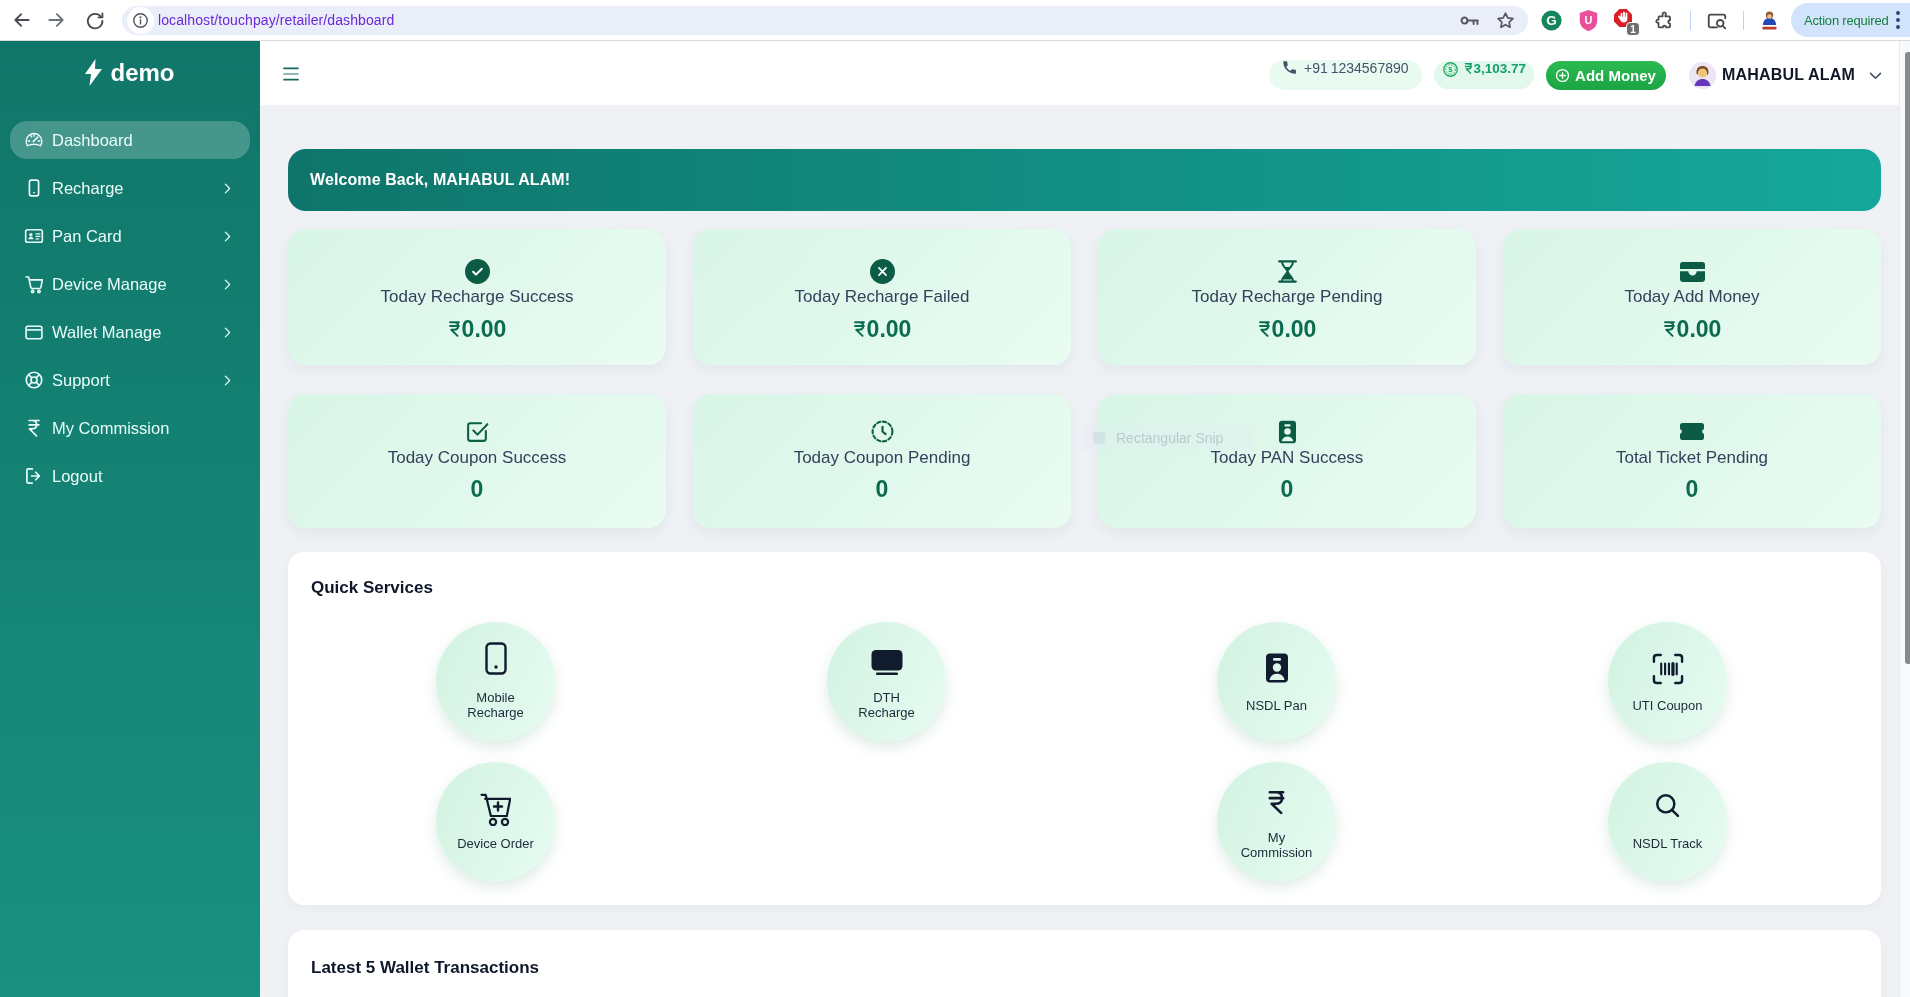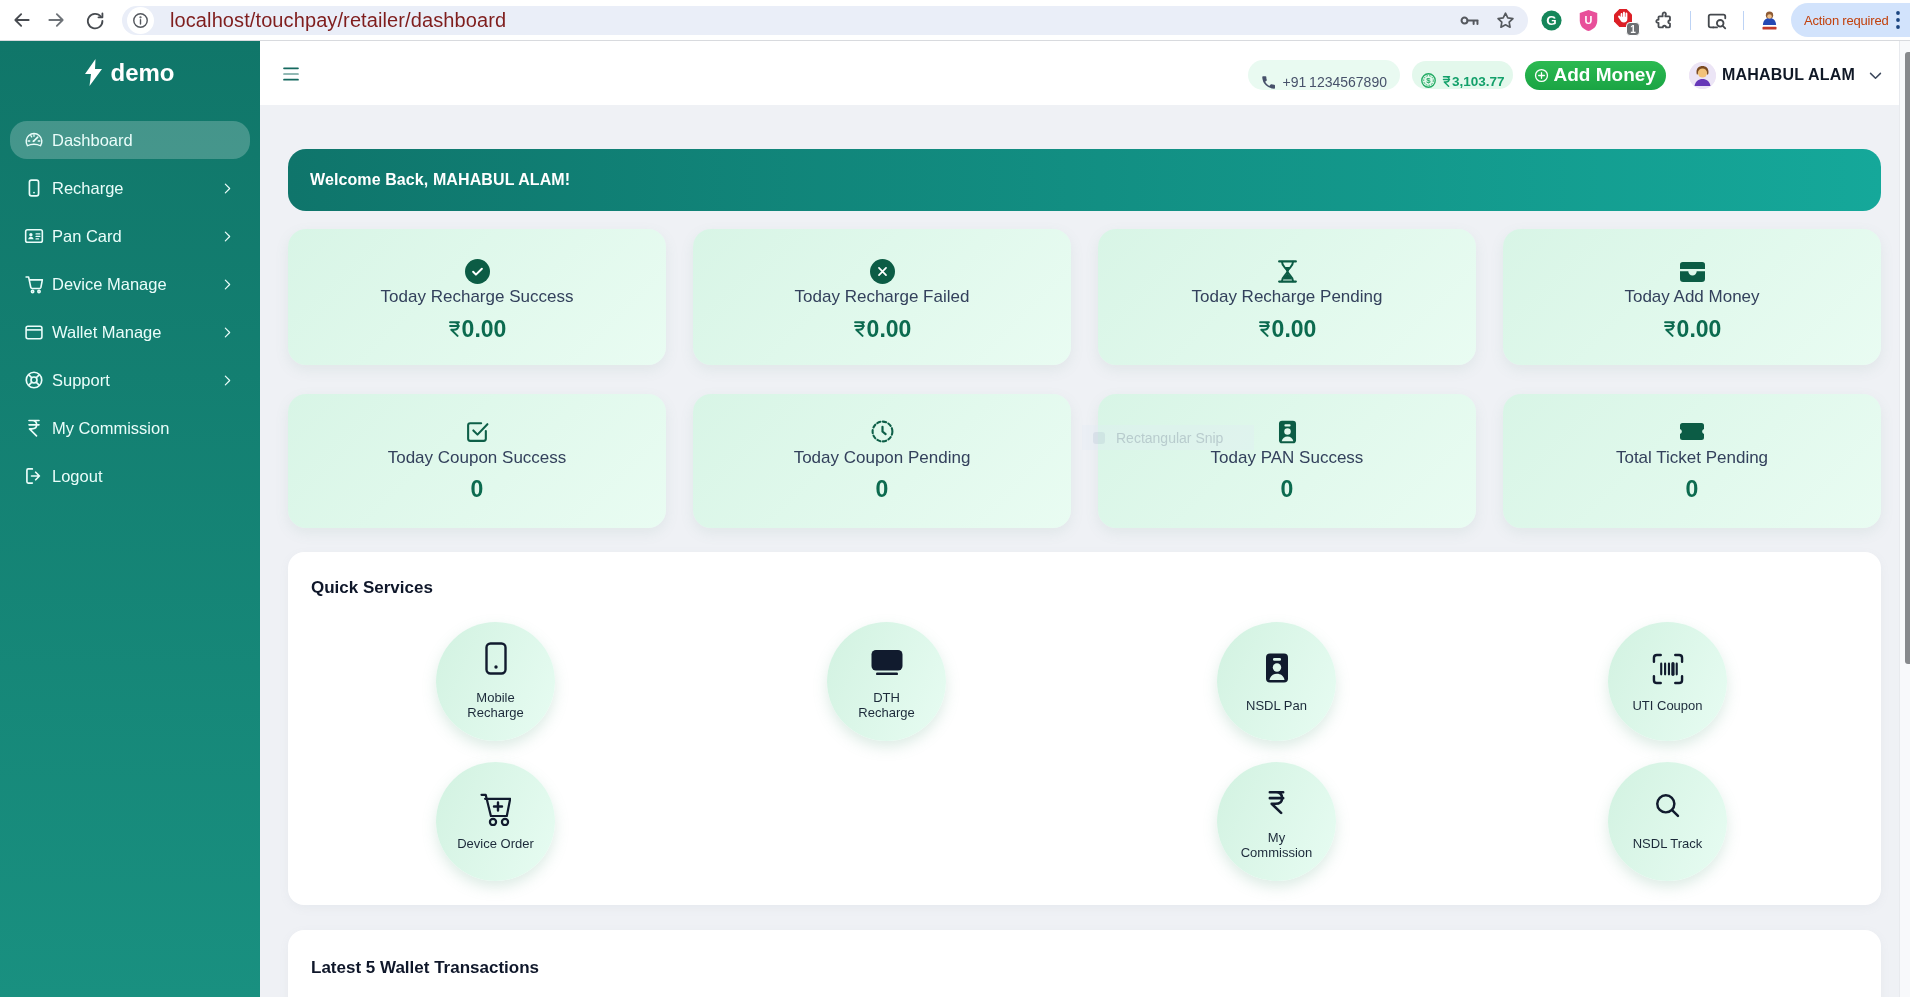--- a/index.html
+++ b/index.html
@@ -3,43 +3,43 @@
 <meta charset="utf-8">
 <style>
 * { margin:0; padding:0; box-sizing:border-box; }
 html,body { width:1910px; height:997px; overflow:hidden; font-family:"Liberation Sans",sans-serif; background:#eff1f5; }
 
 
 .chrome { position:absolute; left:0; top:0; width:1910px; height:41px; background:#ffffff; border-bottom:1px solid #d8dade; z-index:30; }
 .nav-ic { position:absolute; top:7px; width:26px; height:26px; display:flex; align-items:center; justify-content:center; }
 .urlbar { position:absolute; left:122px; top:6px; width:1406px; height:29px; background:#eaeef8; border-radius:15px; }
 .site-chip { position:absolute; left:5px; top:1px; width:27px; height:27px; border-radius:50%; background:#fff; display:flex; align-items:center; justify-content:center; }
-.url-text { position:absolute; left:48px; top:0; line-height:29px; font-size:20px; color:#7f1d1d; letter-spacing:0.1px; }
+.url-text { position:absolute; left:36px; top:0; line-height:29px; font-size:14px; color:#6d28d9; letter-spacing:0.1px; }
 .url-right { position:absolute; right:12px; top:2px; display:flex; gap:14px; align-items:center; height:25px; }
 .ext-row { position:absolute; left:1540px; top:4px; height:33px; display:flex; align-items:center; gap:15px; }
-.chip-ar { position:absolute; left:1791px; top:3px; width:119px; height:34px; background:#d2e3fc; border-radius:17px 0 0 17px; color:#c2410c; font-size:13px; letter-spacing:-0.2px; display:flex; align-items:center; padding-left:13px; }
+.chip-ar { position:absolute; left:1791px; top:3px; width:119px; height:34px; background:#d2e3fc; border-radius:17px 0 0 17px; color:#15803d; font-size:13px; letter-spacing:-0.2px; display:flex; align-items:center; padding-left:13px; }
 .kebab { position:absolute; left:1894px; top:11px; }
 
 
 .sidebar { position:absolute; left:0; top:41px; width:260px; height:956px; background:linear-gradient(180deg,#107669 0%, #199080 100%); z-index:20;text-decoration:underline; }
 .logo { position:absolute; left:0; top:18px; width:260px; text-align:center; color:#fff; font-size:24px; font-weight:bold; }
 .menu { position:absolute; top:80px; left:10px; width:240px; }
 .mi { height:38px; margin-bottom:10px; border-radius:10px; display:flex; align-items:center; padding:0 14px; color:#eafdfa; font-size:16.5px; }
 .mi.active { background:rgba(255,255,255,0.22);border-radius:17px; }
 .mi svg { width:20px; height:20px; margin-right:8px; flex:none; }
 .mi .chev { margin-left:auto; margin-right:2px; width:13px; height:13px; }
 
 
 .apphead { position:absolute; left:260px; top:41px; width:1639px; height:64px; background:#fff; z-index:10; }
 .burger { position:absolute; left:23px; top:26px; }
 .hgroup { position:absolute; right:15px; top:2px; height:64px; display:flex; align-items:center; gap:12px; }
-.pill { height:30px; border-radius:15px; display:flex; align-items:flex-end; font-size:15px; }
+.pill { height:30px; border-radius:15px; display:flex; align-items:flex-start; font-size:15px; }
 .pill.phone { background:#e9faf1; color:#47516a; padding:0 13px; gap:7px; font-size:14px; }
 .pill.wallet { background:#e3f8ec; color:#13a06a; font-weight:bold; font-size:13.5px; padding:0 8px; gap:5px; height:28px; border-radius:14px; }
-.addmoney { height:29px; border-radius:15px; background:linear-gradient(180deg,#2cba51,#1aa444); color:#fff; font-weight:bold; font-size:19px; display:flex; align-items:center; padding:0 10px 0 9px; gap:5px; }
+.addmoney { height:29px; border-radius:15px; background:linear-gradient(180deg,#2cba51,#1aa444); color:#fff; font-weight:bold; font-size:15px; display:flex; align-items:center; padding:0 10px 0 9px; gap:5px; }
 .avatar { width:27px; height:27px; border-radius:50%; background:#efe3f3; overflow:hidden; position:relative; margin-left:11px; }
 .uname { font-size:16px; font-weight:bold; color:#101826; letter-spacing:0.2px; margin-left:-6px; }
 
 
 .content { position:absolute; left:260px; top:105px; width:1639px; height:892px; background:#eff1f5; }
 .banner { position:absolute; left:28px; top:44px; width:1593px; height:62px; border-radius:18px; background:linear-gradient(90deg,#0f756b 0%, #15a89a 100%); color:#fff; font-size:16px; font-weight:bold; display:flex; align-items:center; padding-left:22px; letter-spacing:0.1px; }
 .cards { position:absolute; left:28px; width:1593px; display:grid; grid-template-columns:repeat(4,1fr); gap:29px 27px; }
 .row1 { top:124px; }
 .row2 { top:289px; }
 .scard { height:136px; border-radius:18px; background:linear-gradient(135deg,#d8f5e6 0%, #e9fcf2 100%); box-shadow:0 5px 14px rgba(100,150,130,0.10); text-align:center; position:relative;padding-left:32px; }

